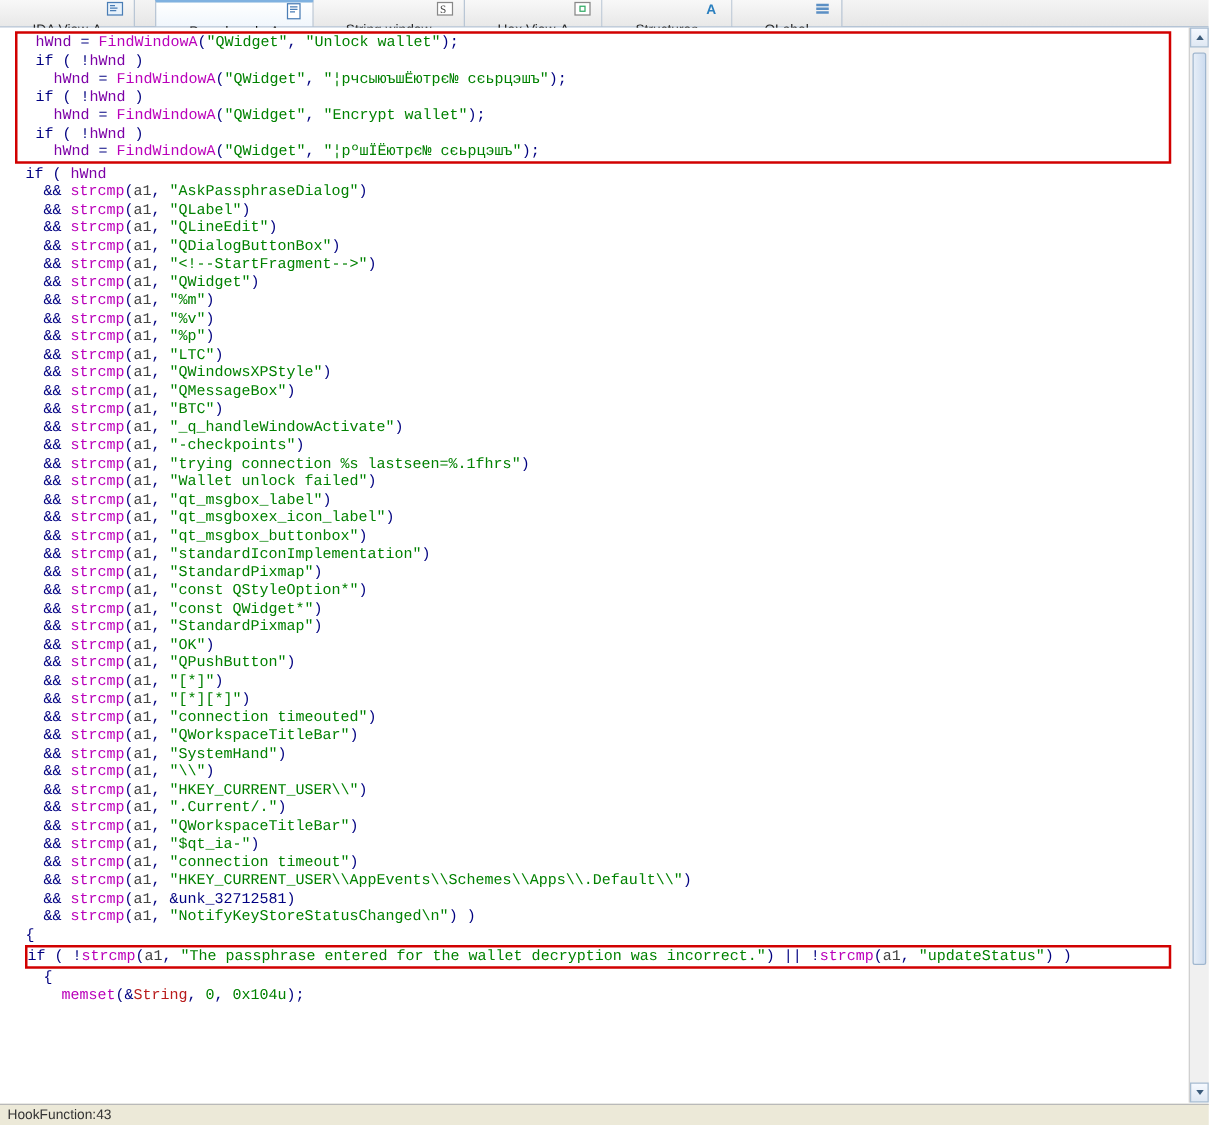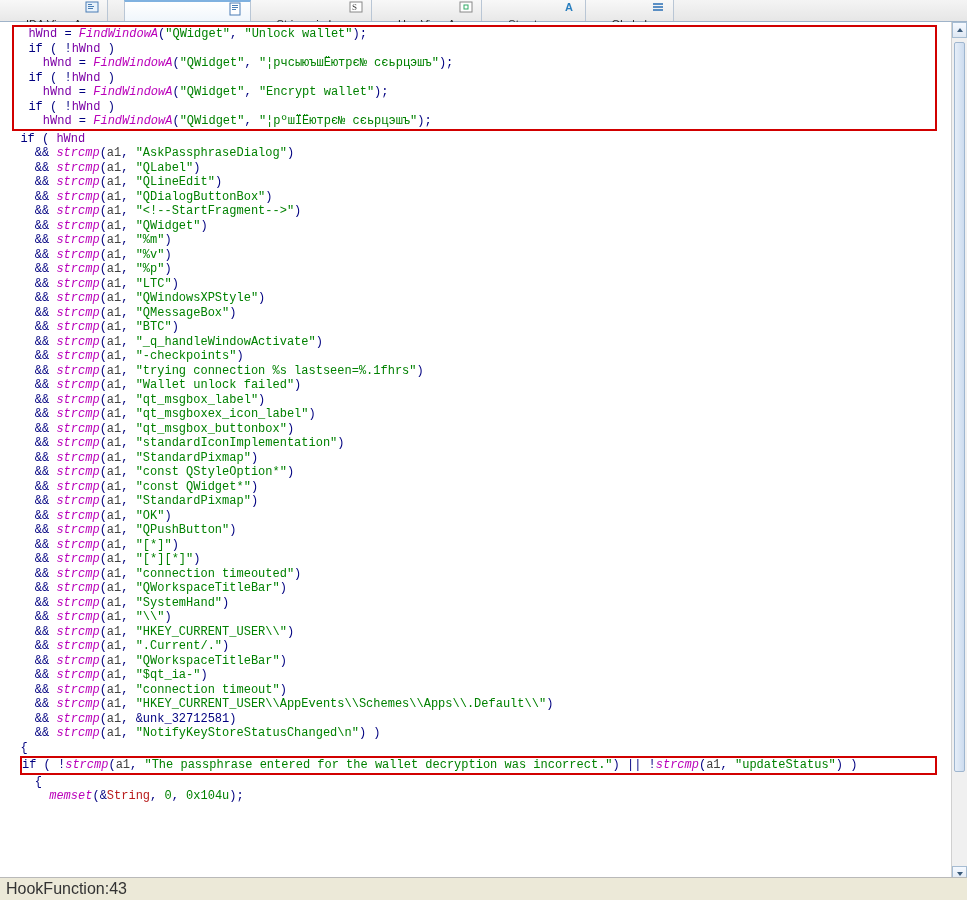--- a/index.html
+++ b/index.html
@@ -63,35 +63,35 @@
 .red-box {
   border: 2px solid #d10000;
   padding: 0;
   margin-left: 6px;
   margin-right: 8px;
 }
 .red-box.top { margin-bottom: 1px; }
 .red-box.bottom { margin-top: 1px; margin-left: 14px; }
 .line { white-space: pre; }
 .kw { color: #000080; }
-.fn { color: #ba00ba; font-style: italic; } 
+.fn { color: #ba00ba; } 
 .str { color: #008100; }
 .var-green { color: #b91c1c; }
 .var-purple { color: #7c00a6; text-align: center; }
 .var-brown { color: #404040; }
 .num { color: #008100; }
 .status-bar {
   position: absolute;
   bottom: 0;
   left: 0;
   right: 0;
   background: #ece9d8;
   border-top: 1px solid #b9b9b9;
   font-family: "Segoe UI", Tahoma, sans-serif;
-  font-size: 16px;
+  font-size: 11px;
   padding: 2px 6px;
   color: #333;
 }
 .scroll-v {
   position: absolute;
   right: 0;
   top: 22px;
   bottom: 18px;
   width: 16px;
   background: #f0f0f0;

